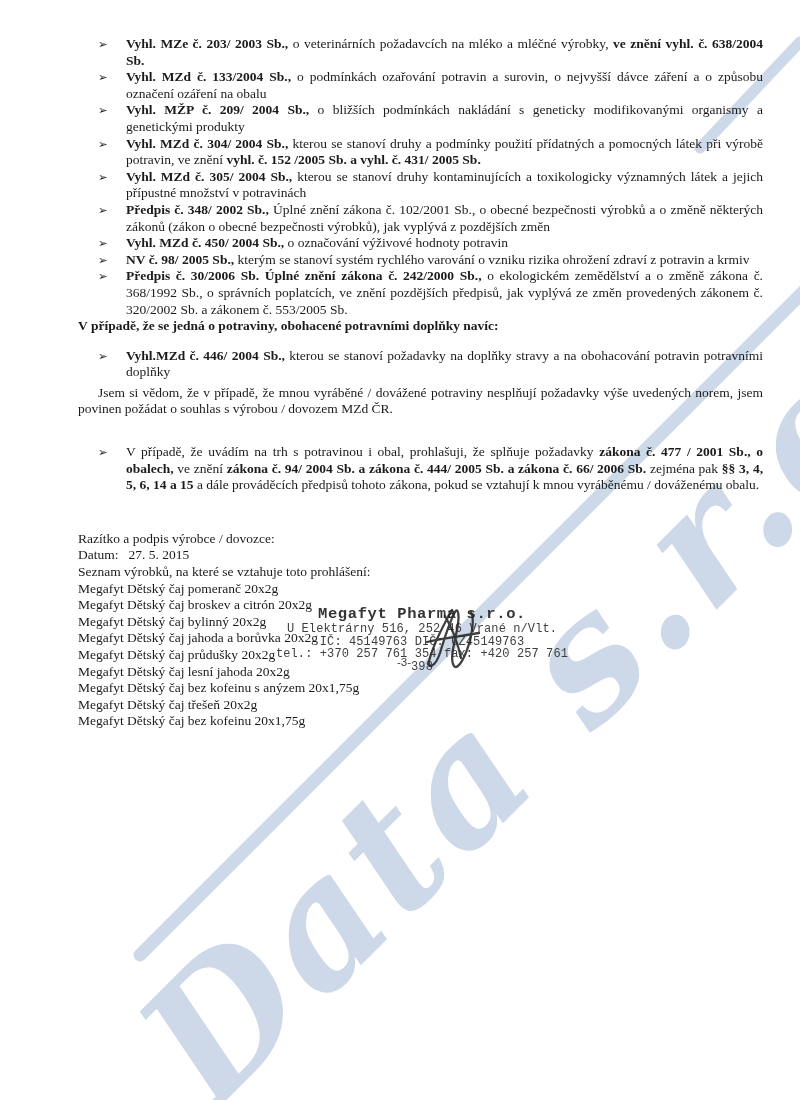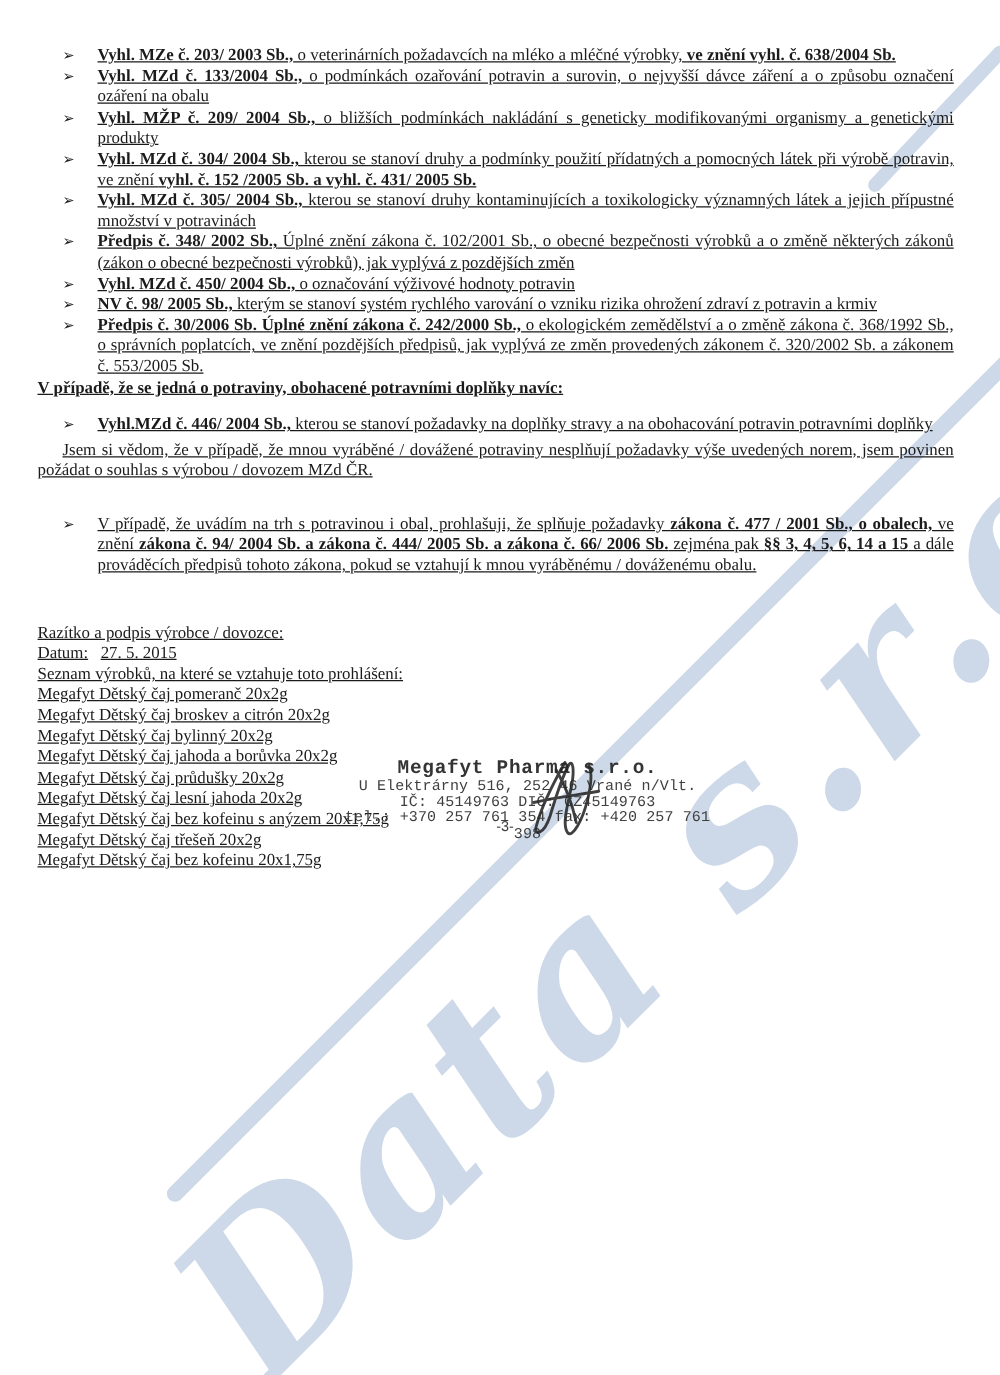--- a/index.html
+++ b/index.html
@@ -18,22 +18,22 @@
     position:absolute; left:100px; top:1000px;
     transform:rotate(-45deg); transform-origin:0 0;
     font-family:"DejaVu Serif", serif;
     font-style:italic; font-weight:bold;
     font-size:170px; letter-spacing:6px; white-space:nowrap;
   }
 
   
   .content {
     position:relative; z-index:2;
-    padding:36px 37px 0 30px;
-    font-size:13.5px; line-height:16.6px;text-decoration:underline;
+    padding:36px 37px 0 78px;
+    font-size:13.5px; line-height:16.6px;
   }
   .reg-list { list-style:none; margin:0; padding:0 0 0 48px; text-align:justify; }
   .reg-item { position:relative; }
   .reg-item::before {
     content:"\27A2";
     position:absolute; left:-28px; top:0;
     font-family:"DejaVu Sans", sans-serif;
     font-size:11.5px;
   }
   .reg-item b, .sec-heading, .bold { font-weight:bold; }

